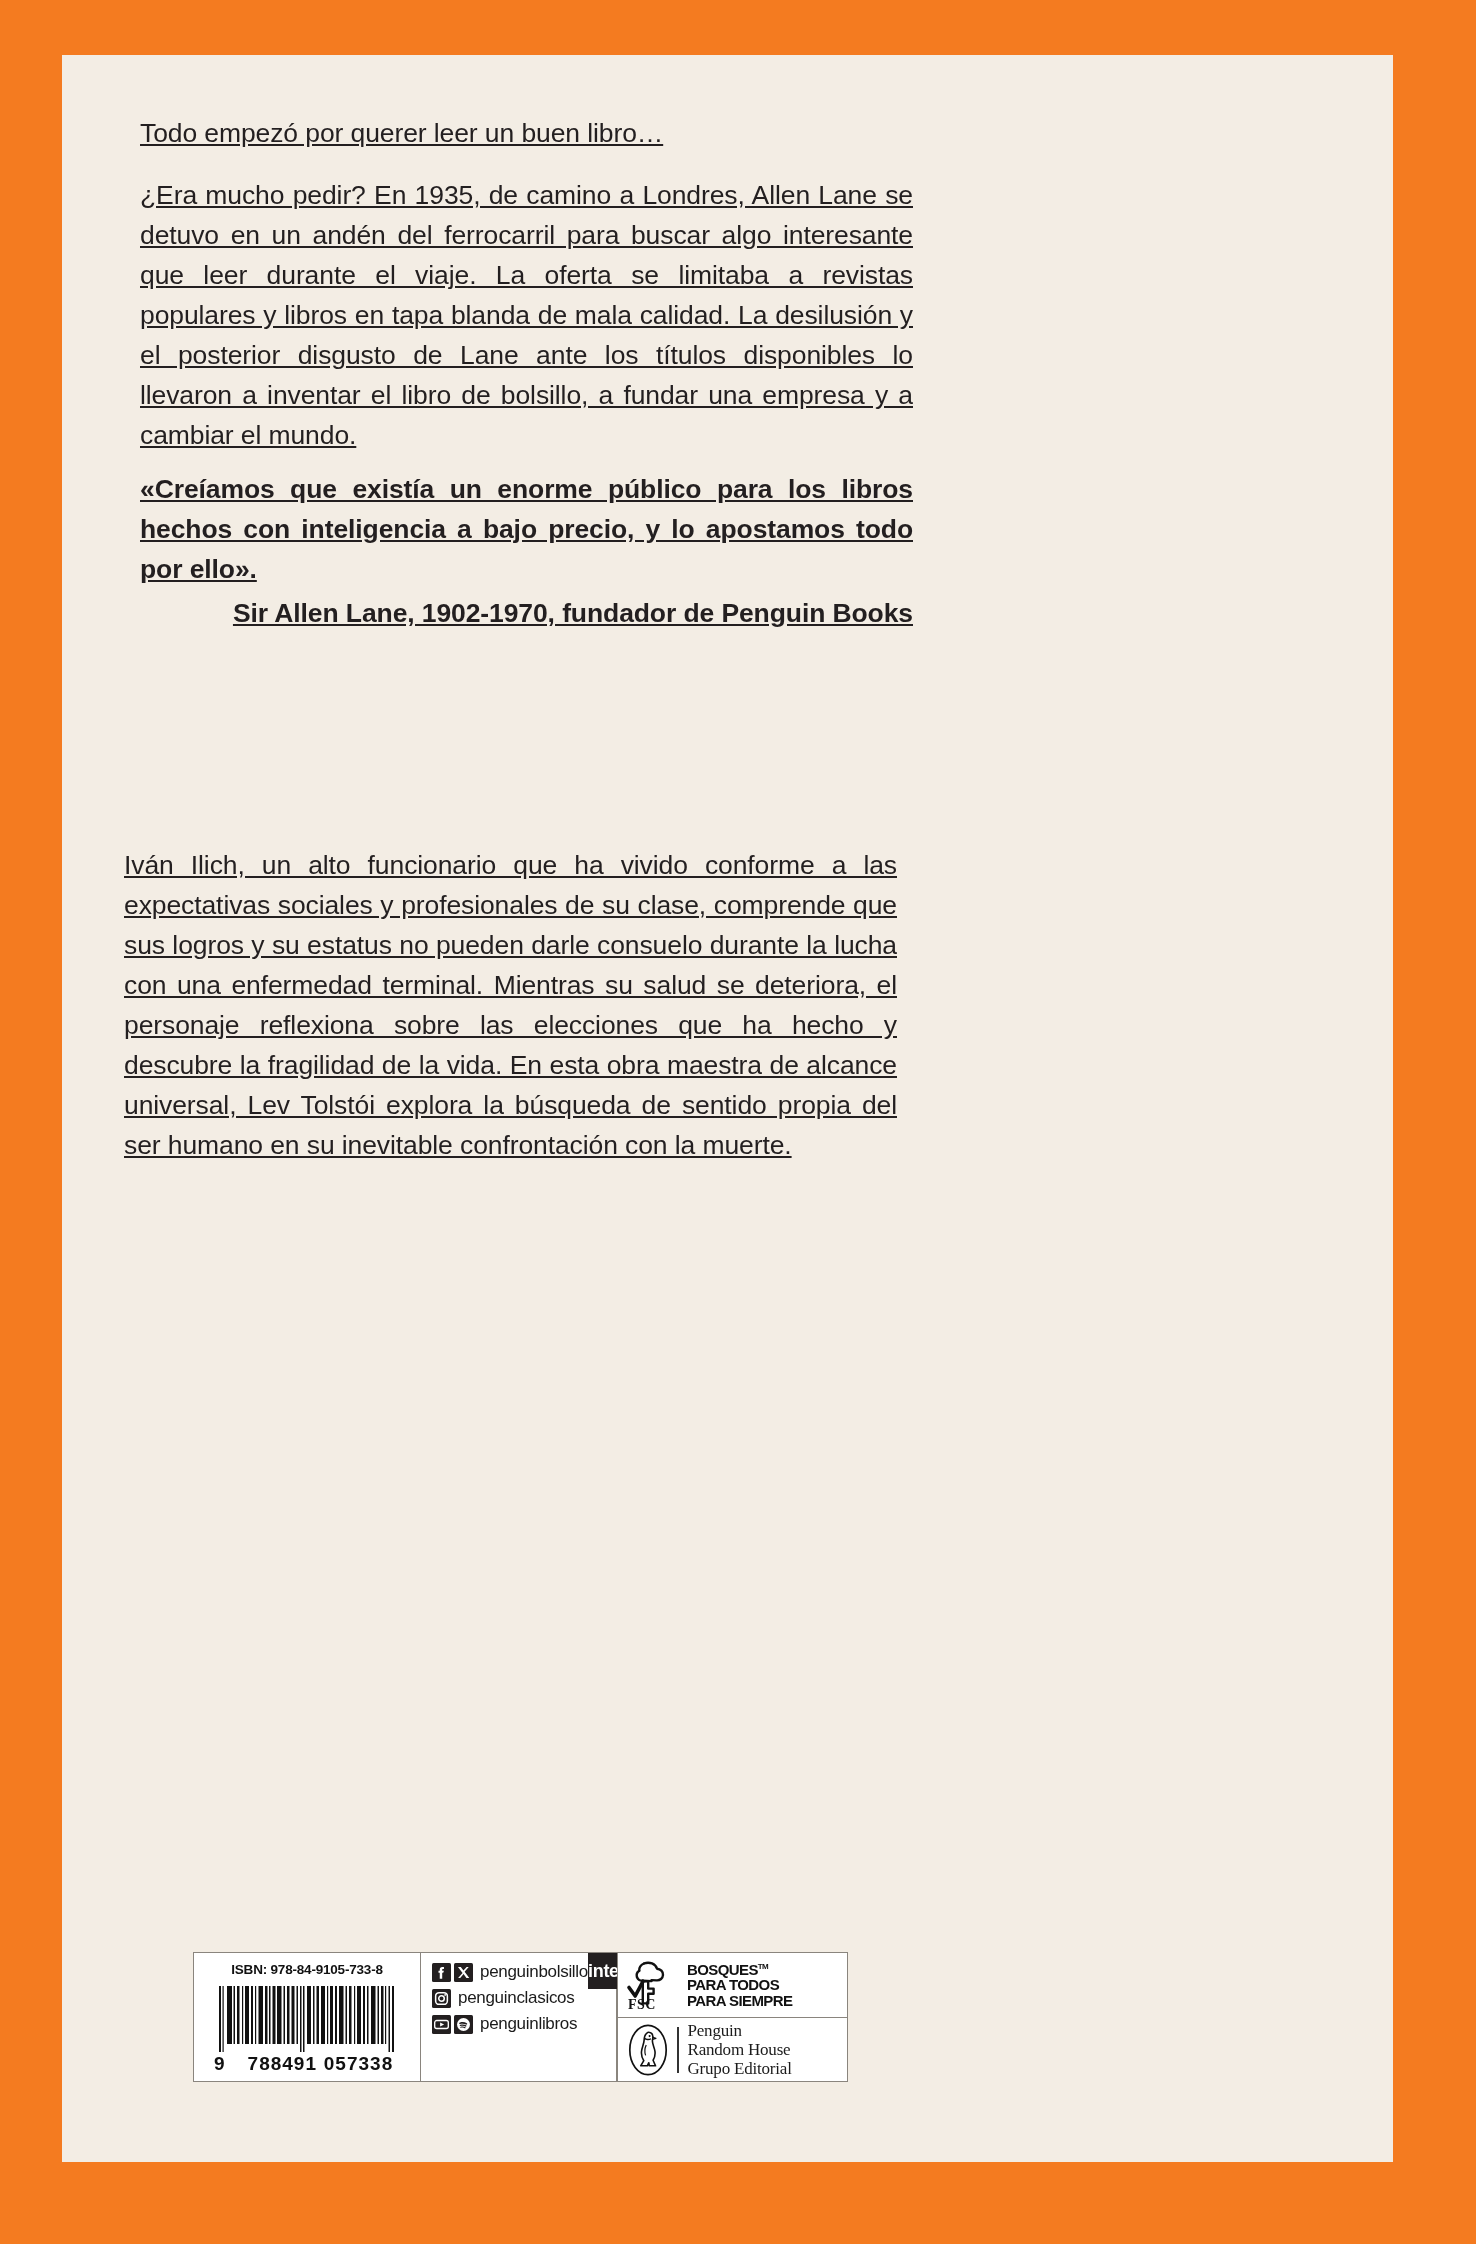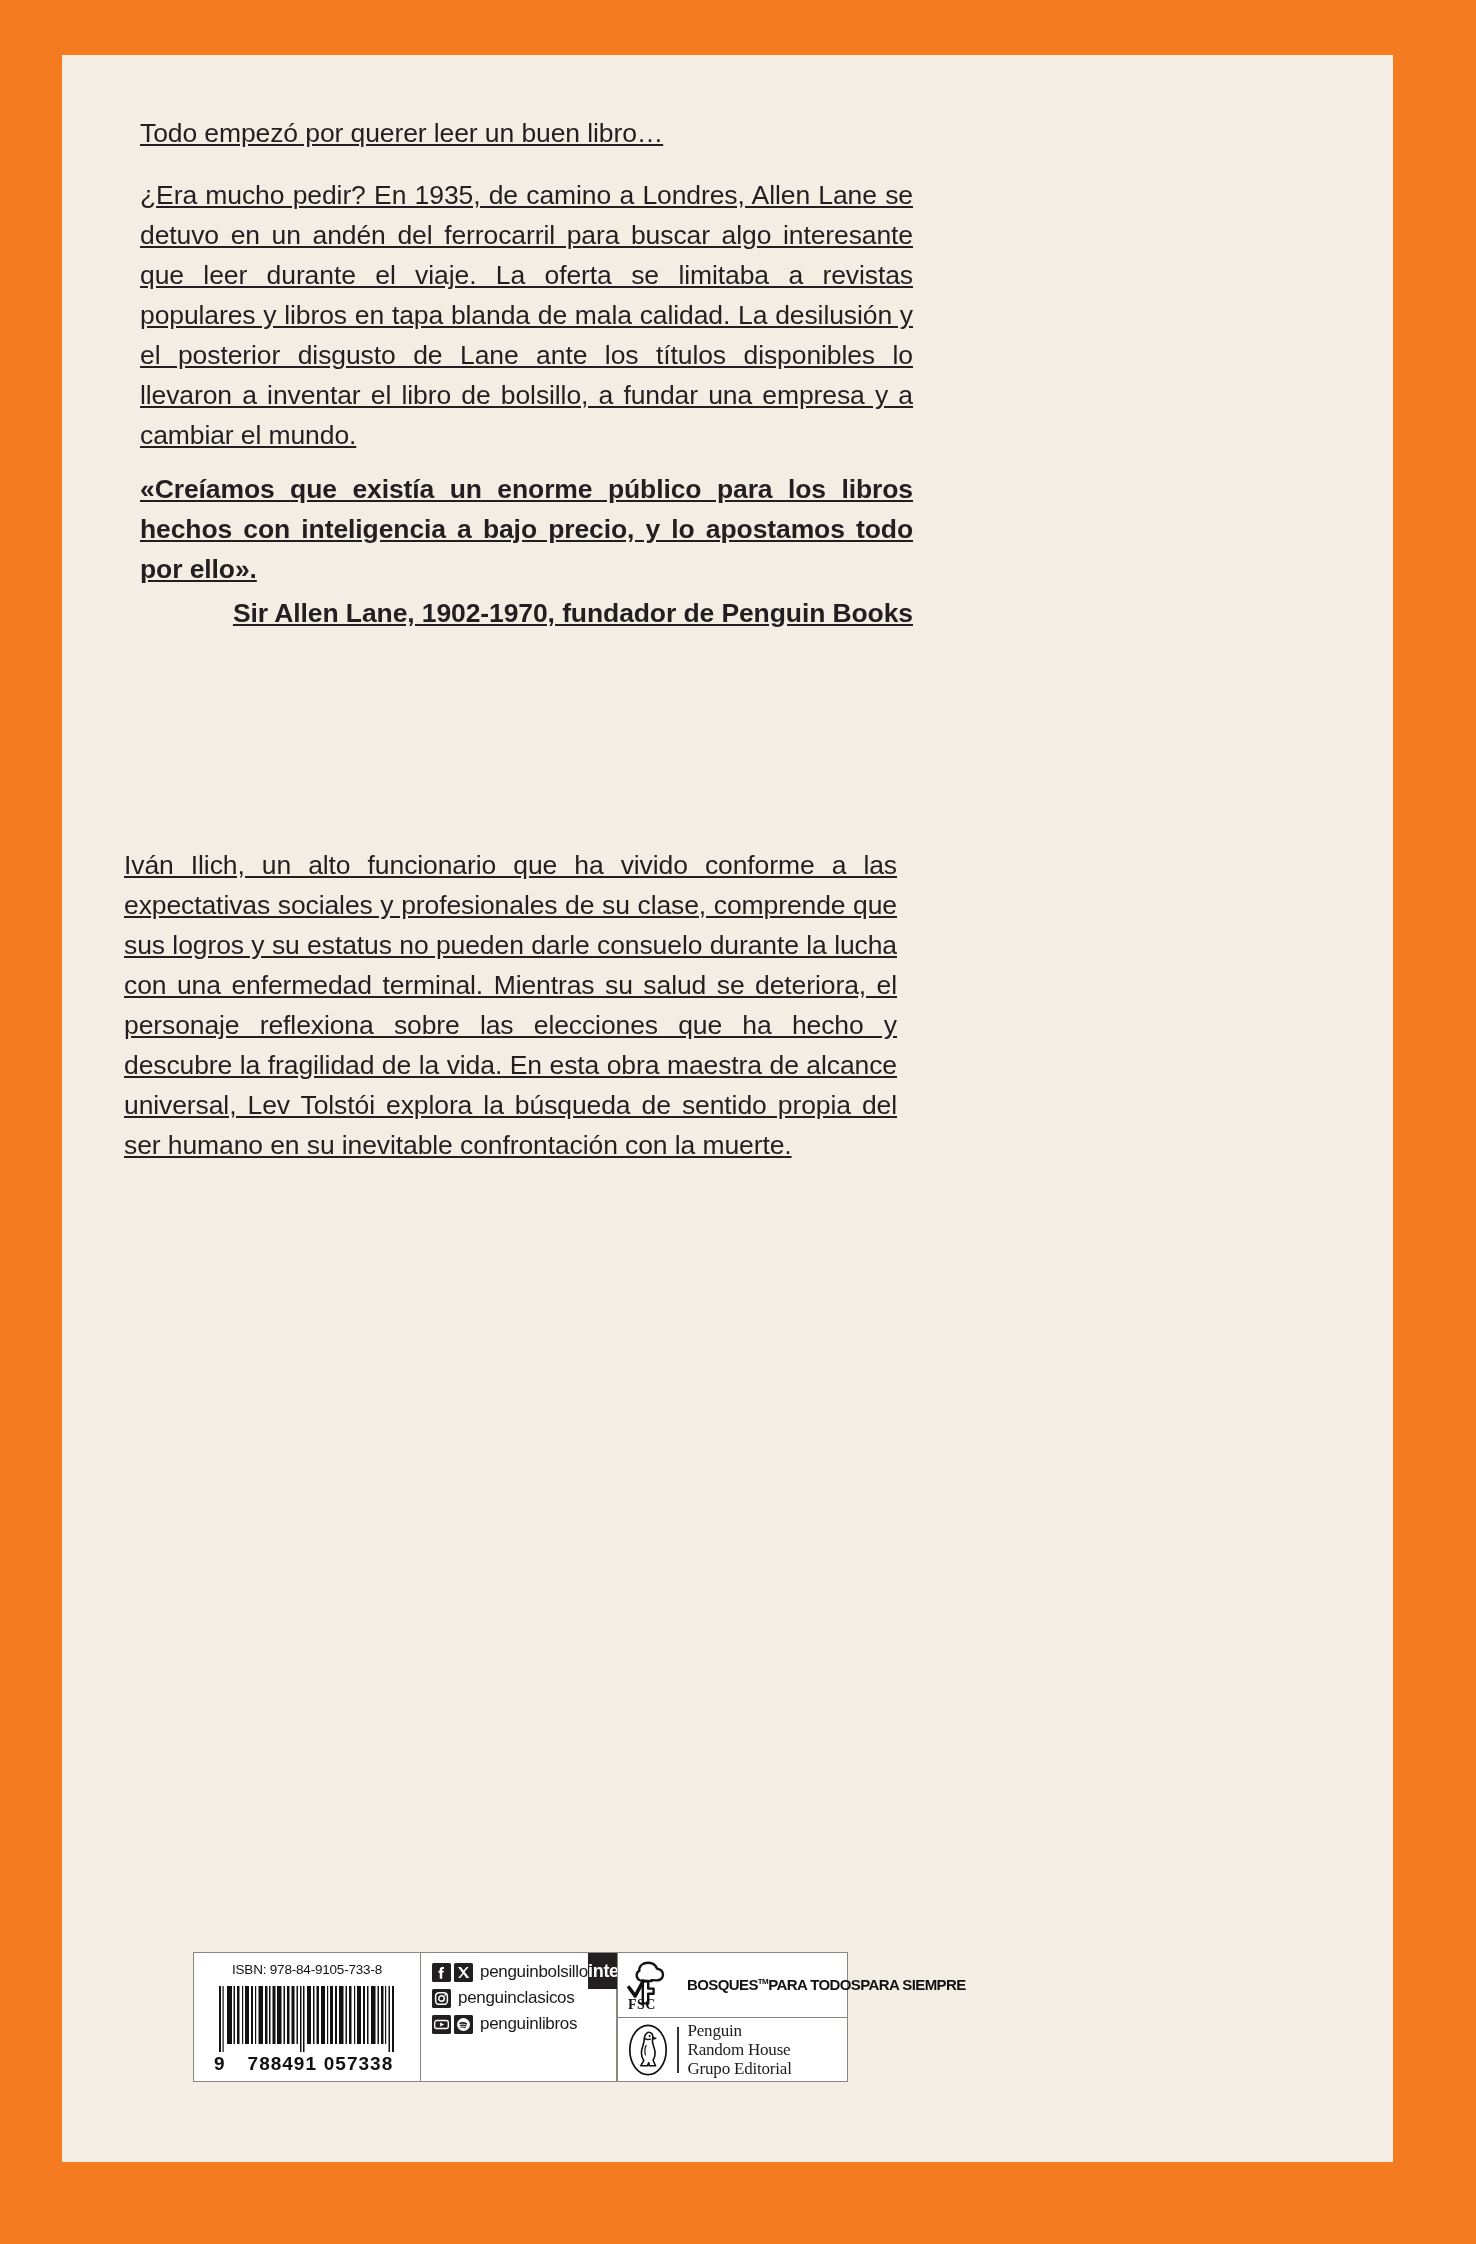--- a/index.html
+++ b/index.html
@@ -96,21 +96,21 @@
     width: 228px;
     display: flex;
     flex-direction: column;
     align-items: center;
     justify-content: center;
     padding: 7px 6px 5px 6px;
   }
   #isbn-text {
     font-family: "Liberation Sans", sans-serif;
     font-size: 13.5px;
-    font-weight: normal;
+    font-weight: bold;
     color: #111;
     letter-spacing: -0.2px;
     margin-bottom: 9px;
     white-space: nowrap;
   }
   #barcode-bars {
     width: 176px;
     height: 66px;
     display: block;
   }
@@ -189,21 +189,21 @@
     border-bottom: 1.5px solid #8a857e;
     display: flex;
     align-items: center;
     padding-left: 8px;
     gap: 7px;
     box-sizing: border-box;
   }
   #fsc-mark { width: 54px; height: 52px; flex: 0 0 auto; }
   #fsc-words {
     display: flex;
-    flex-direction: row;
+    flex-direction: column;
     line-height: 1.02;
   }
   .fsc-line {
     font-family: "Liberation Sans", sans-serif;
     font-weight: bold;
     font-size: 15px;
     color: #111;
     letter-spacing: -0.6px;
     white-space: nowrap;
   }

